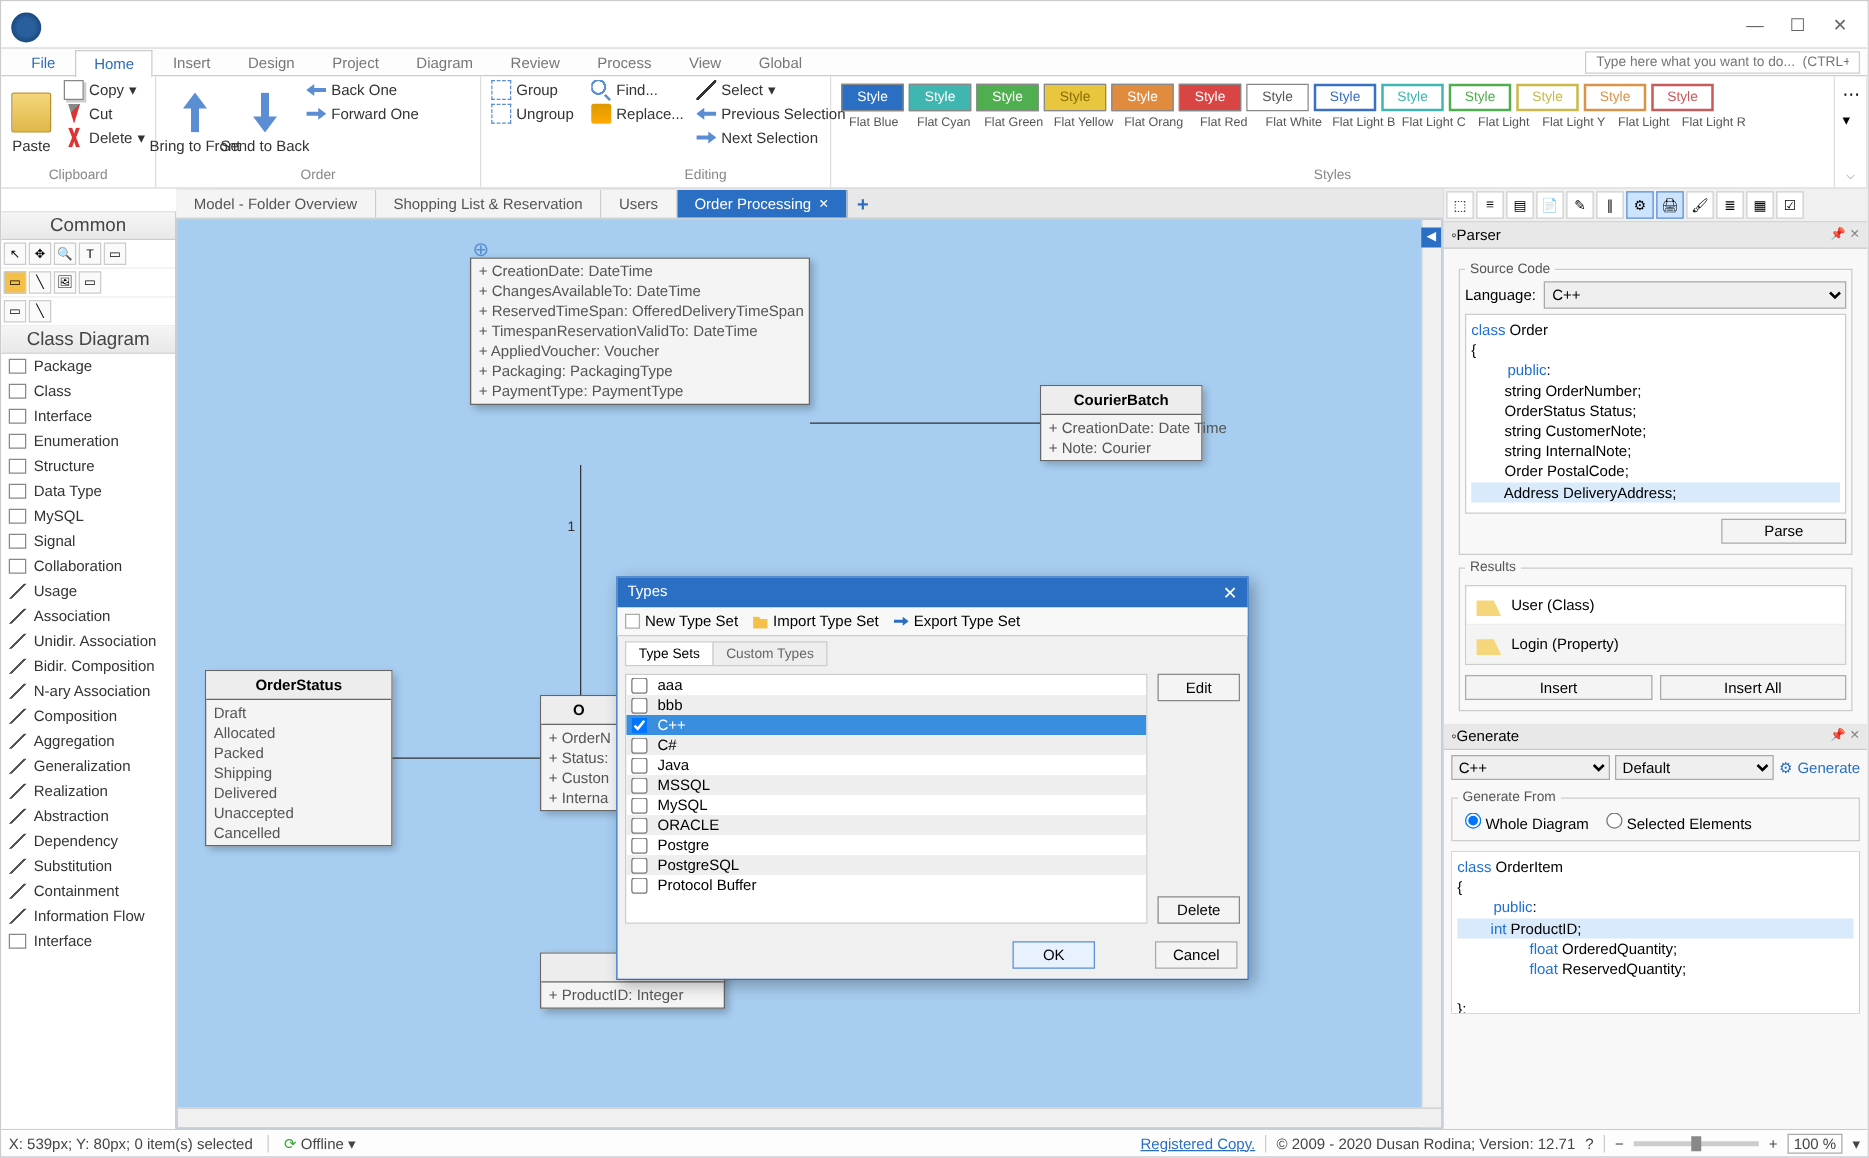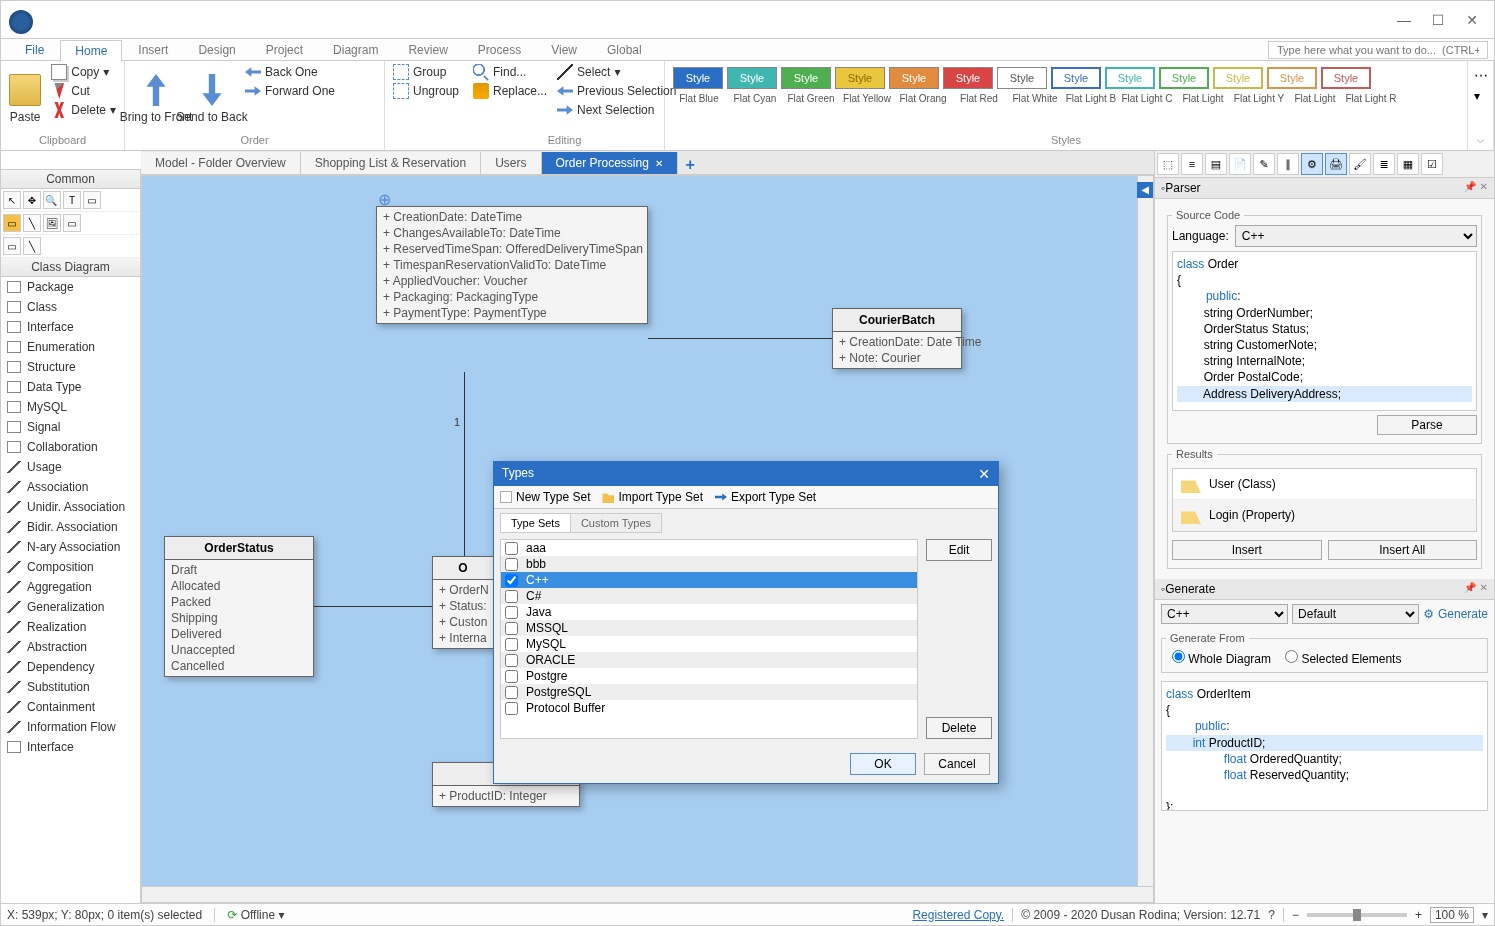--- a/index.html
+++ b/index.html
@@ -36,21 +36,21 @@
 .styles-row { display: flex; gap: 4px; padding: 4px 2px; flex-wrap: wrap;}
 .stylebtn { width: 50px; height: 22px; display: flex; align-items: center; justify-content: center; font-size: 11px; border: 1px solid #888; cursor: pointer; }
 .stylelabel { font-size: 10px; text-align: center; color: #555; width: 56px; }
 .styles-labels { display: flex; gap: 0px; flex-wrap: nowrap;}
 
 .workspace { display: flex; height: calc(100% - 38px - 22px - 90px - 22px); }
 .leftcol { width: 140px; border-right: 1px solid #ccc; display: flex; flex-direction: column; background: #fff; }
 .searchbox { display: flex; border-bottom: 1px solid #ccc; }
 .searchbox input { flex: 1; border: none; padding: 2px; outline:none;}
 .searchbox .sbtn { width: 20px; background: #eee; border-left:1px solid #ccc; text-align:center; cursor:pointer;}
-.panel-hdr { background: linear-gradient(#f5f5f5,#e8e8e8); border-bottom: 1px solid #ccc; text-align: center; padding: 2px; font-size:12px; color:#444;}
+.panel-hdr { background: linear-gradient(#f5f5f5,#e8e8e8); border-bottom: 1px solid #ccc; text-align: center; padding: 2px; font-size:15px; color:#444;}
 .toolrow { display: flex; gap: 2px; padding: 2px; flex-wrap: wrap; border-bottom: 1px solid #eee;}
 .toolrow span { width: 18px; height: 18px; border: 1px solid #ccc; background: #fafafa; cursor:pointer; display:inline-flex; align-items:center; justify-content:center; font-size:10px;}
 .cd-list { overflow-y: auto; flex:1;}
 .cd-item { padding: 3px 6px; display: flex; align-items: center; gap: 6px; cursor: pointer; font-size:12px; color:#333;}
 .cd-icon { width: 14px; height: 12px; border: 1px solid #888; background: #fff; flex-shrink:0;}
 .cd-icon.line { border:none; background: linear-gradient(135deg, transparent 45%, #555 45%, #555 55%, transparent 55%);}
 
 .centercol { flex: 1; display: flex; flex-direction: column; position: relative; }
 .tabs { display: flex; background: #e8e8e8; border-bottom: 1px solid #ccc; height: 24px; align-items:flex-end;}
 .tab { padding: 4px 14px; border-right: 1px solid #ccc; background: #f4f4f4; cursor: pointer; font-size: 12px; color:#555; display:flex; align-items:center; gap:6px;}
@@ -78,21 +78,21 @@
 .dlg-tab.inactive { background: #eee; color:#666;}
 .dlg-body { padding: 6px; display: flex; gap: 8px; }
 .typelist { flex: 1; border: 1px solid #ccc; background: #fff; height: 200px; overflow-y: scroll; }
 .typerow { display: flex; align-items: center; padding: 1px 4px; border-bottom: 0px; }
 .typerow:nth-child(even) { background: #eee; }
 .typerow.selected { background: #3a8ee0 !important; color: #fff; }
 .typerow input { margin-right: 8px; }
 .dlg-btns { display: flex; flex-direction: column; gap: 18px; justify-content: space-between; }
 .dlg-btn { width: 66px; padding: 3px; border: 1px solid #888; background: #f4f4f4; cursor: pointer; text-align:center;}
 .dlg-footer { padding: 8px; display: flex; justify-content: flex-end; gap: 8px; }
-.dlg-footer .dlg-btn { background:#e8f2ff; border:1px solid #5a8dd4;}
+.dlg-footer .dlg-btn { background:#e8f2ff; border:1px solid #5a8dd4;margin-left:40px;}
 .dlg-footer .dlg-btn.cancel { background:#f4f4f4; border:1px solid #aaa;}
 
 .rightcol { width: 340px; border-left: 1px solid #ccc; display: flex; flex-direction: column; background:#f8f8f8;}
 .right-tb { display: flex; gap: 2px; padding: 2px; border-bottom: 1px solid #ccc; background:#f0f0f0;}
 .right-tb span { width: 22px; height: 22px; border: 1px solid #ccc; background: #fff; cursor:pointer; display:inline-flex; align-items:center; justify-content:center; font-size:11px;}
 .right-tb span.active { background:#cde4ff; border-color:#5a8dd4;}
 .rt-panel-hdr { background: #e8e8e8; padding: 3px 6px; border-bottom: 1px solid #ccc; font-size: 12px; display:flex;}
 .rt-panel-hdr .pin { margin-left:auto; color:#888; font-size:10px;}
 .parser-body { padding: 6px; }
 .parser-row { display: flex; align-items: center; gap: 6px; margin-bottom: 4px; }
@@ -347,21 +347,21 @@
         <div class="cd-item">
           <span class="cd-icon line"></span>
           <span>Association</span>
         </div>
         <div class="cd-item">
           <span class="cd-icon line"></span>
           <span>Unidir. Association</span>
         </div>
         <div class="cd-item">
           <span class="cd-icon line"></span>
-          <span>Bidir. Association</span>
+          <span>Bidir. Composition</span>
         </div>
         <div class="cd-item">
           <span class="cd-icon line"></span>
           <span>N-ary Association</span>
         </div>
         <div class="cd-item">
           <span class="cd-icon line"></span>
           <span>Composition</span>
         </div>
         <div class="cd-item">

